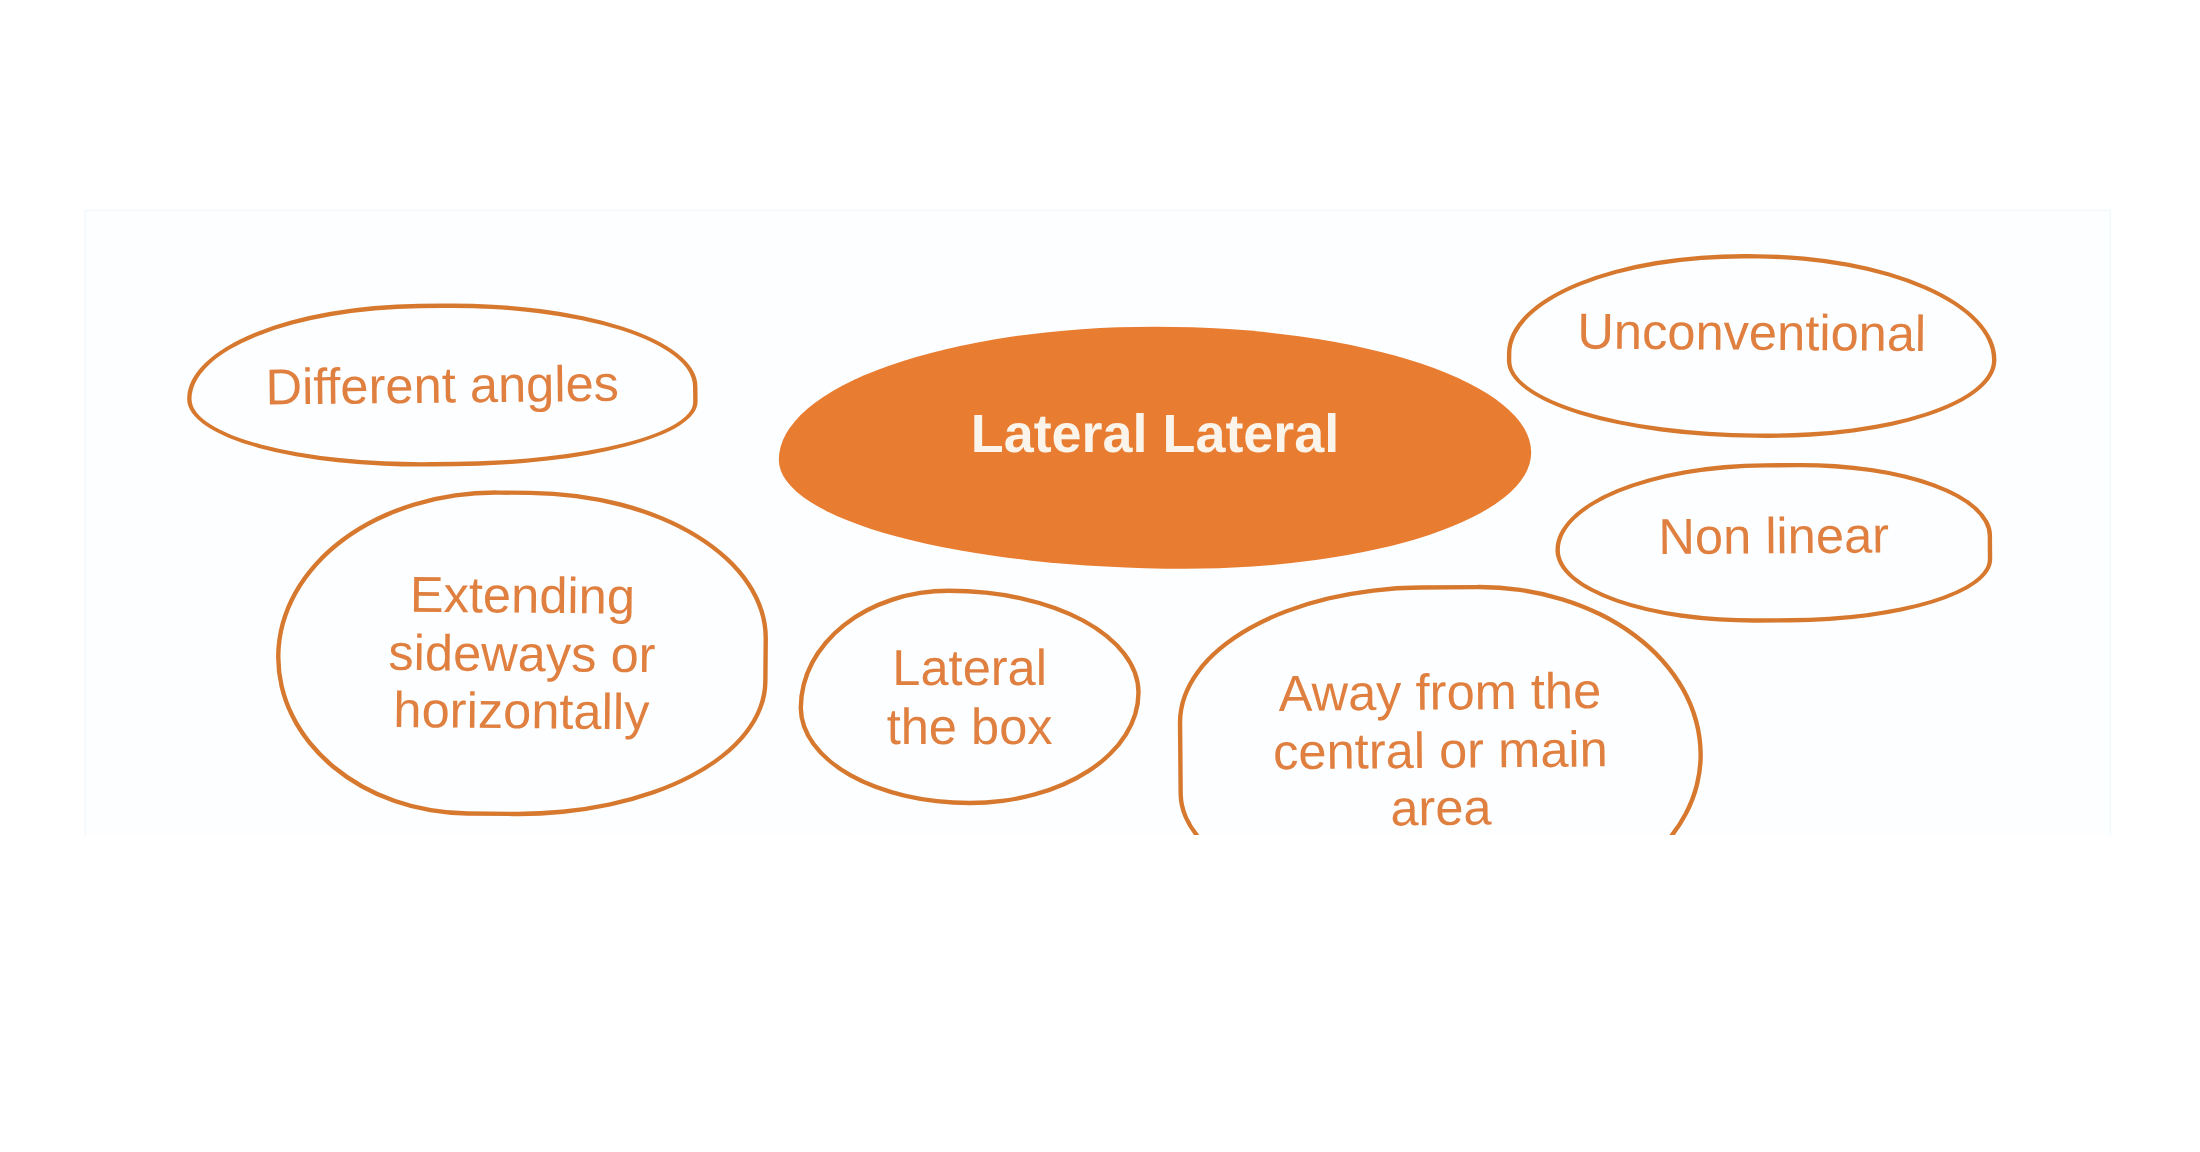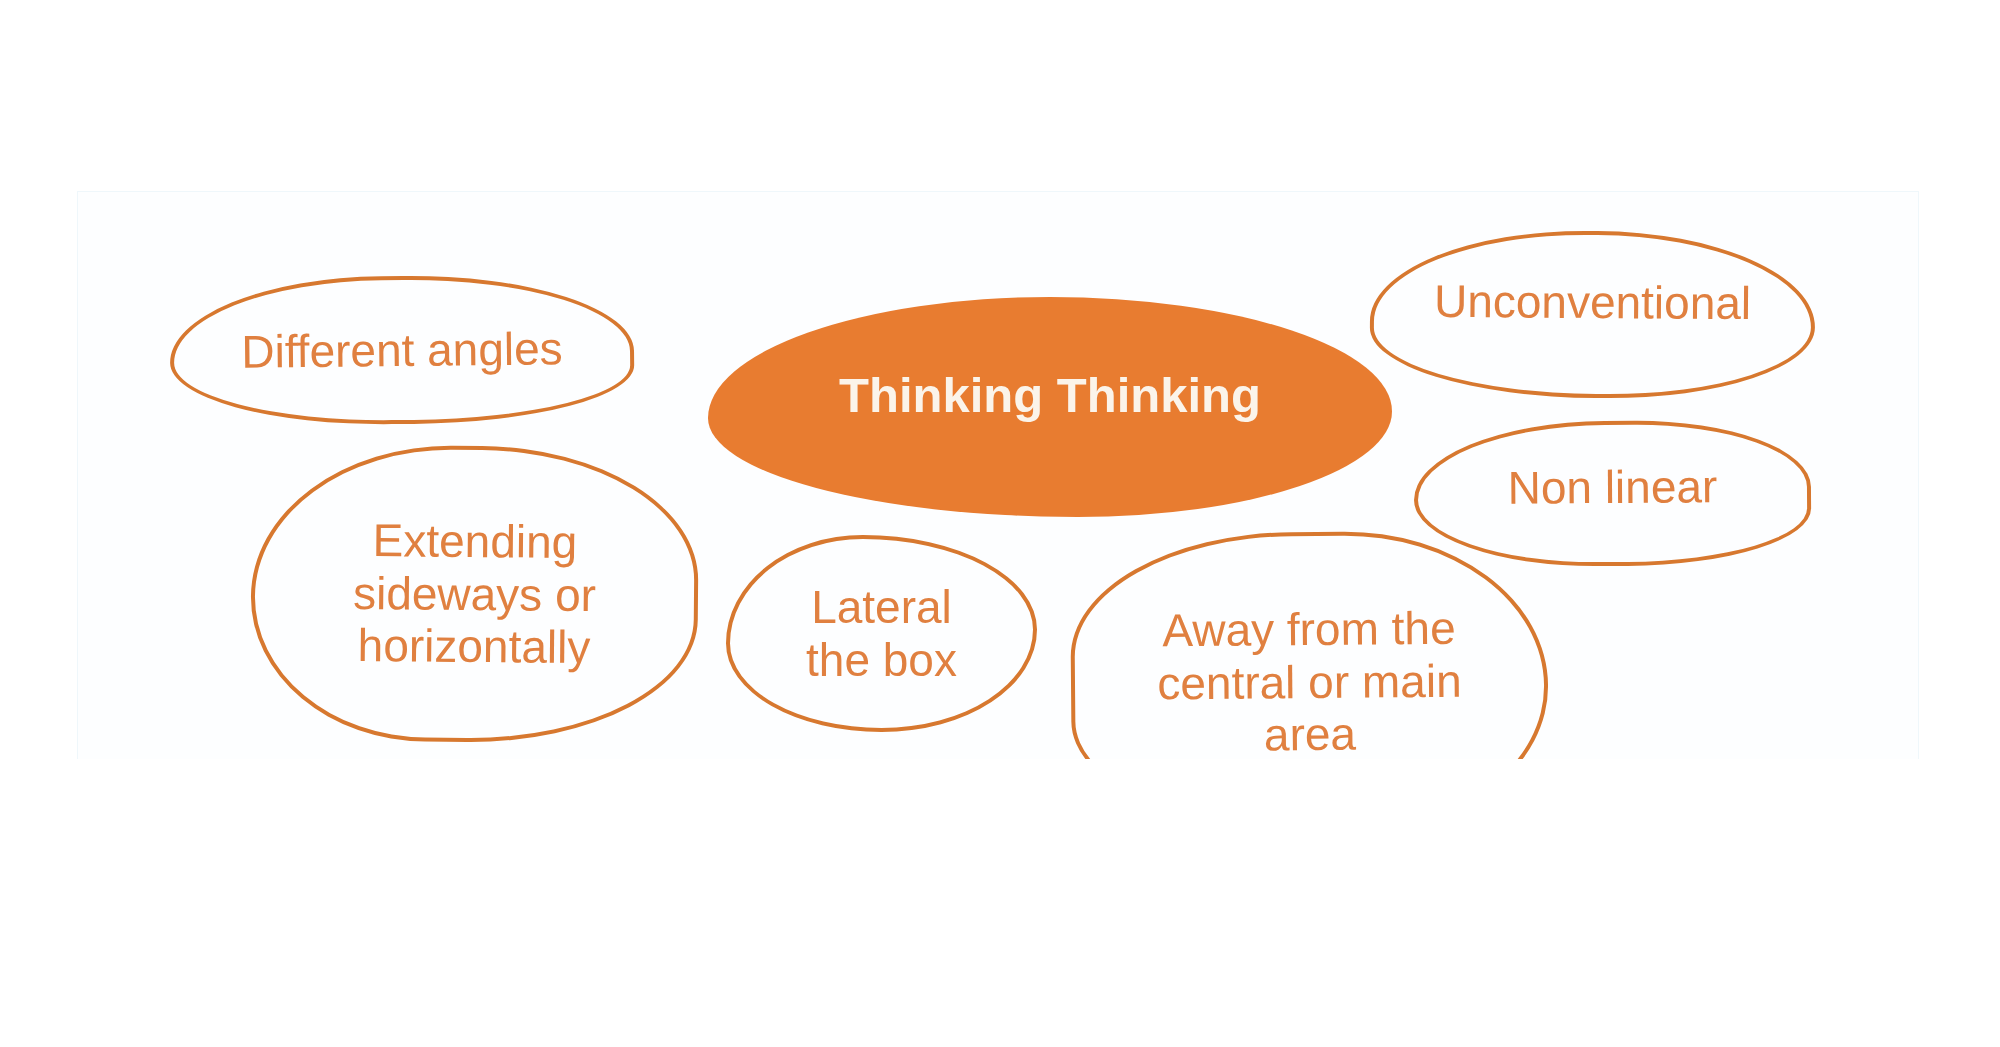--- a/index.html
+++ b/index.html
@@ -102,21 +102,21 @@
 
 <div class="stage">
 
   <div class="slide-canvas"></div>
 
   <div class="node outlined n-different">
     <span class="label">Different angles</span>
   </div>
 
   <div class="node filled n-central">
-    <span class="label">Thinking Thinking</span>
+    <span class="label">Lateral Lateral</span>
   </div>
 
   <div class="node outlined n-unconventional">
     <span class="label">Unconventional</span>
   </div>
 
   <div class="node outlined n-nonlinear">
     <span class="label">Non linear</span>
   </div>
 

